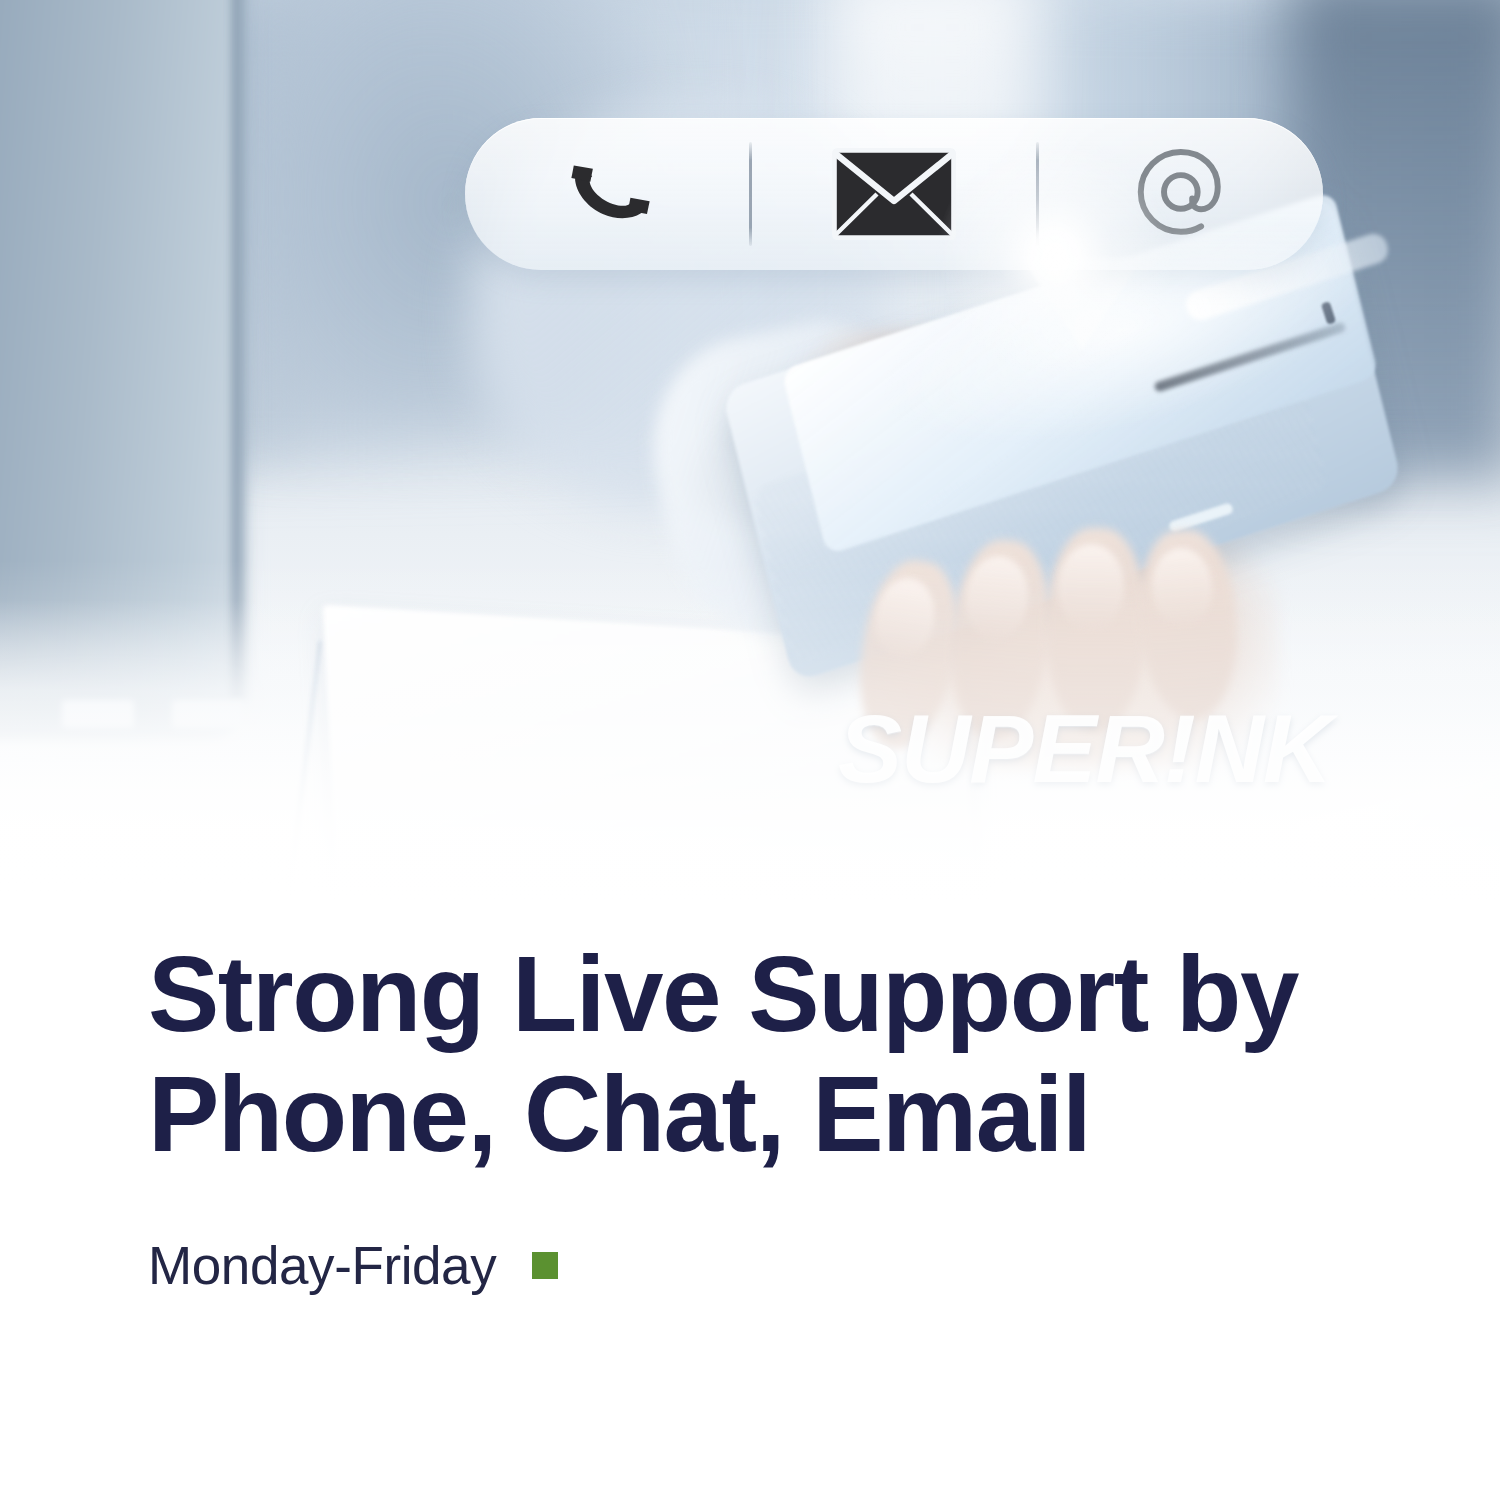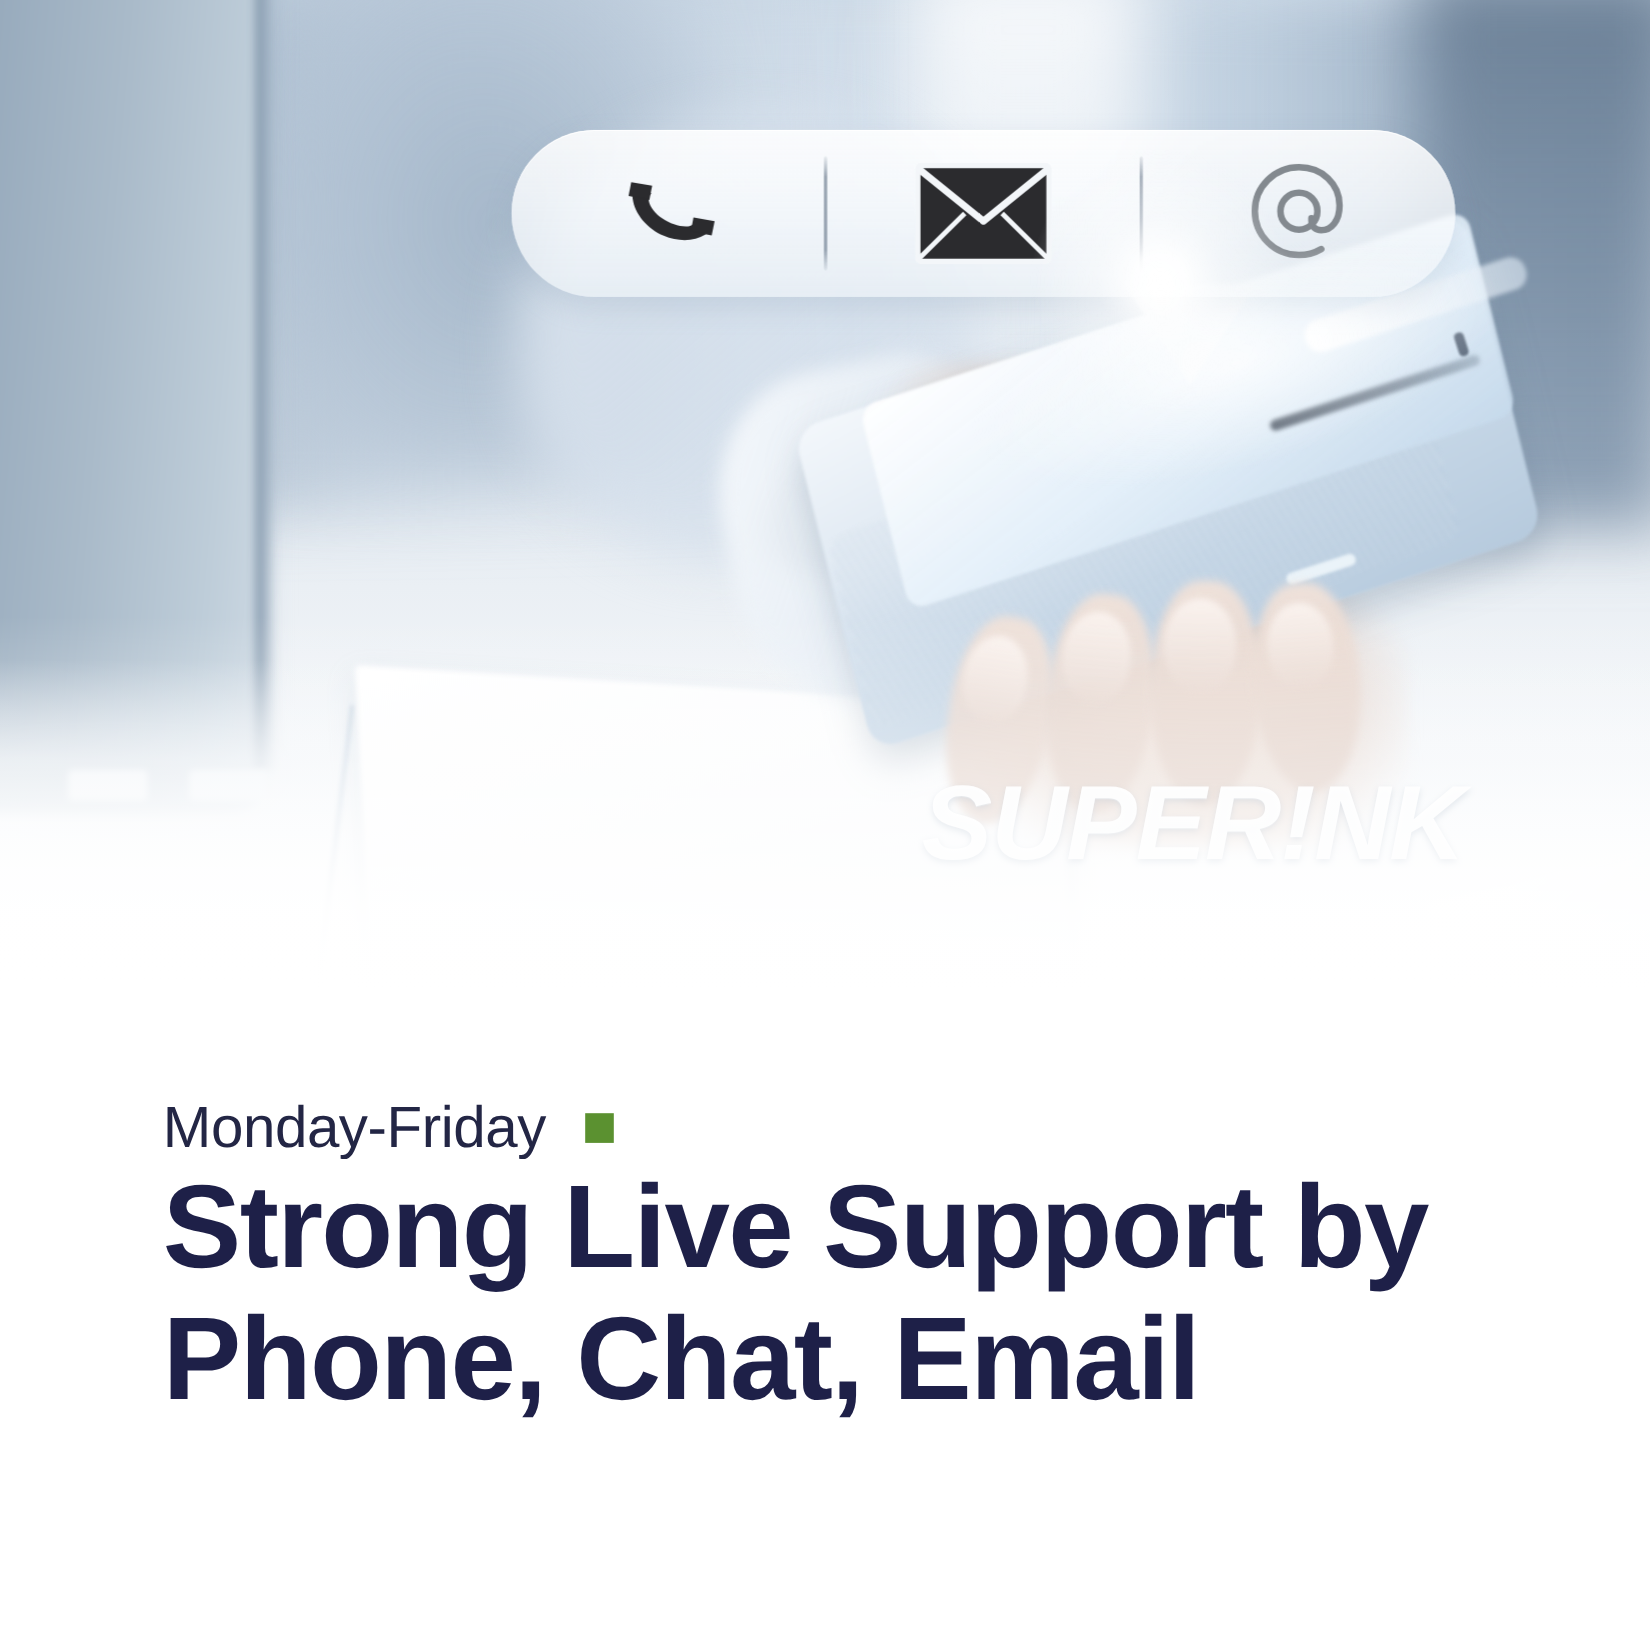--- a/index.html
+++ b/index.html
@@ -414,20 +414,20 @@
 
     <div class="flare2"></div>
     <div class="flare"></div>
 
     <div id="watermark">SUPER!NK</div>
 
     <div class="fade-out"></div>
   </div>
 
   <div id="text-block">
+    <div id="headline">Strong Live Support by Phone, Chat, Email</div>
     <div id="subline-row">
       <div id="subline">Monday-Friday</div>
       <div id="accent-square"></div>
     </div>
-    <div id="headline">Strong Live Support by Phone, Chat, Email</div>
   </div>
 
 </div>
 
 </body></html>

